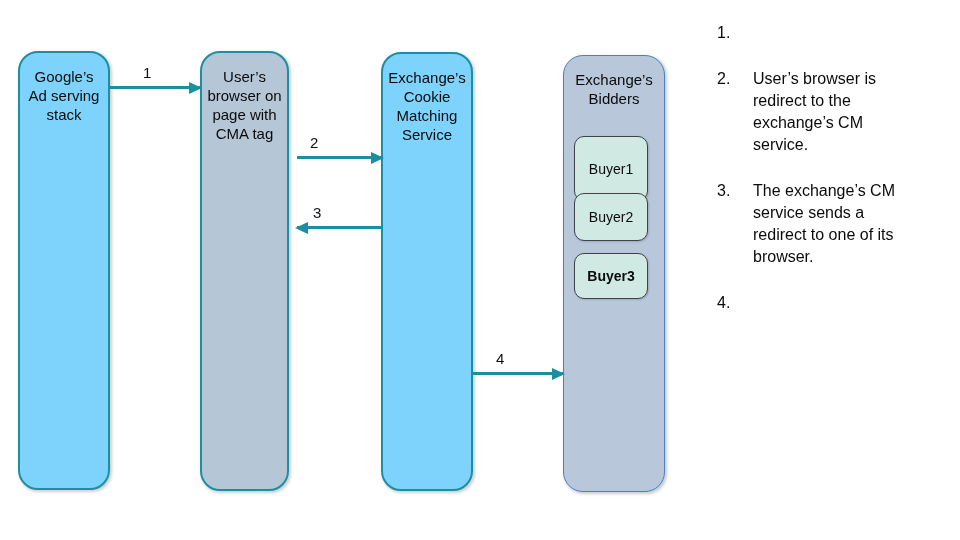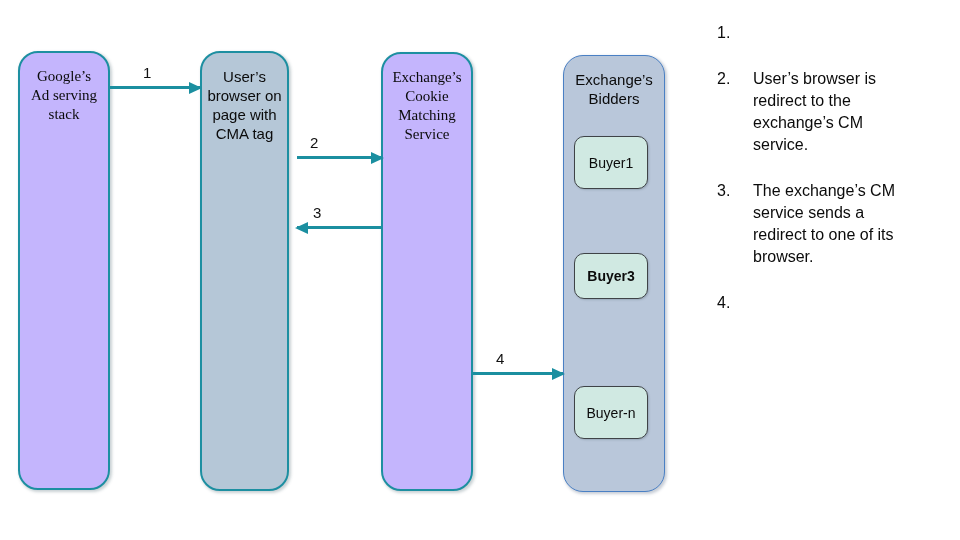--- a/index.html
+++ b/index.html
@@ -8,38 +8,38 @@
     font-family: "Liberation Sans", sans-serif; color: #0b0b0b;
   }
   .canvas { position: absolute; inset: 0; width: 960px; height: 540px; background: #fff; }
 
   
   .col {
     position: absolute; box-sizing: border-box;
     border: 2px solid #1d8fa1; border-radius: 20px;
     box-shadow: 1.5px 1.5px 3px rgba(60,90,100,0.28);
   }
-  .col-green { background: #c4b5fd; font-family: Liberation Serif, serif; }
+  .col-green { background: #7dd3fc; }
   .col-blue  { background: #b5c7d7; }
   .col1 { left: 18px;  top: 51px; width: 92px;  height: 439px; }
   .col2 { left: 200px; top: 51px; width: 89px;  height: 440px; }
   .col3 { left: 381px; top: 52px; width: 92px;  height: 439px; }
   .col4 {
     left: 563px; top: 55px; width: 102px; height: 437px;
     background: #b9c7da; border: 1.5px solid #4a80c4;
     box-shadow: 1.5px 1.5px 3px rgba(70,90,120,0.30);
   }
   .col-title {
     padding-top: 14px; text-align: center; white-space: pre-line;
     font-size: 15px; line-height: 19px; color: #0b0b0b;
   }
 
   
   .buyer {
-    position: absolute; left: 10px; width: 74px; height: 53px;
+    position: absolute; left: 10px; width: 74px; height: 65px;
     box-sizing: border-box; background: #d0e9e2; border: 1px solid #3f4347;
     border-radius: 10px; display: flex; align-items: center; justify-content: center;
     font-size: 14px; box-shadow: 1px 1px 2px rgba(40,60,70,0.22);
   }
   .buyer1 { top: 80px; }
   .buyer2 { top: 137px; height: 48px; }
   .buyer3 { top: 197px; height: 46px; font-weight: bold; }
   .buyern { top: 330px; }
 
   
@@ -90,25 +90,25 @@
 Matching
 Service</div>
   </div>
 
   <div class="col col4">
     <div class="col-title">Exchange’s
 Bidders</div>
     <div class="buyer buyer1">
       <span>Buyer1</span>
     </div>
+    <div class="buyer buyer2">
+      <span>Buyer2</span>
+    </div>
     <div class="buyer buyer3">
       <span>Buyer3</span>
-    </div>
-    <div class="buyer buyern">
-      <span>Buyer-n</span>
     </div>
   </div>
 
   <div class="arrow dir-right a1">
     <span class="head"></span>
     <span class="num">1</span>
   </div>
   <div class="arrow dir-right a2">
     <span class="head"></span>
     <span class="num">2</span>

